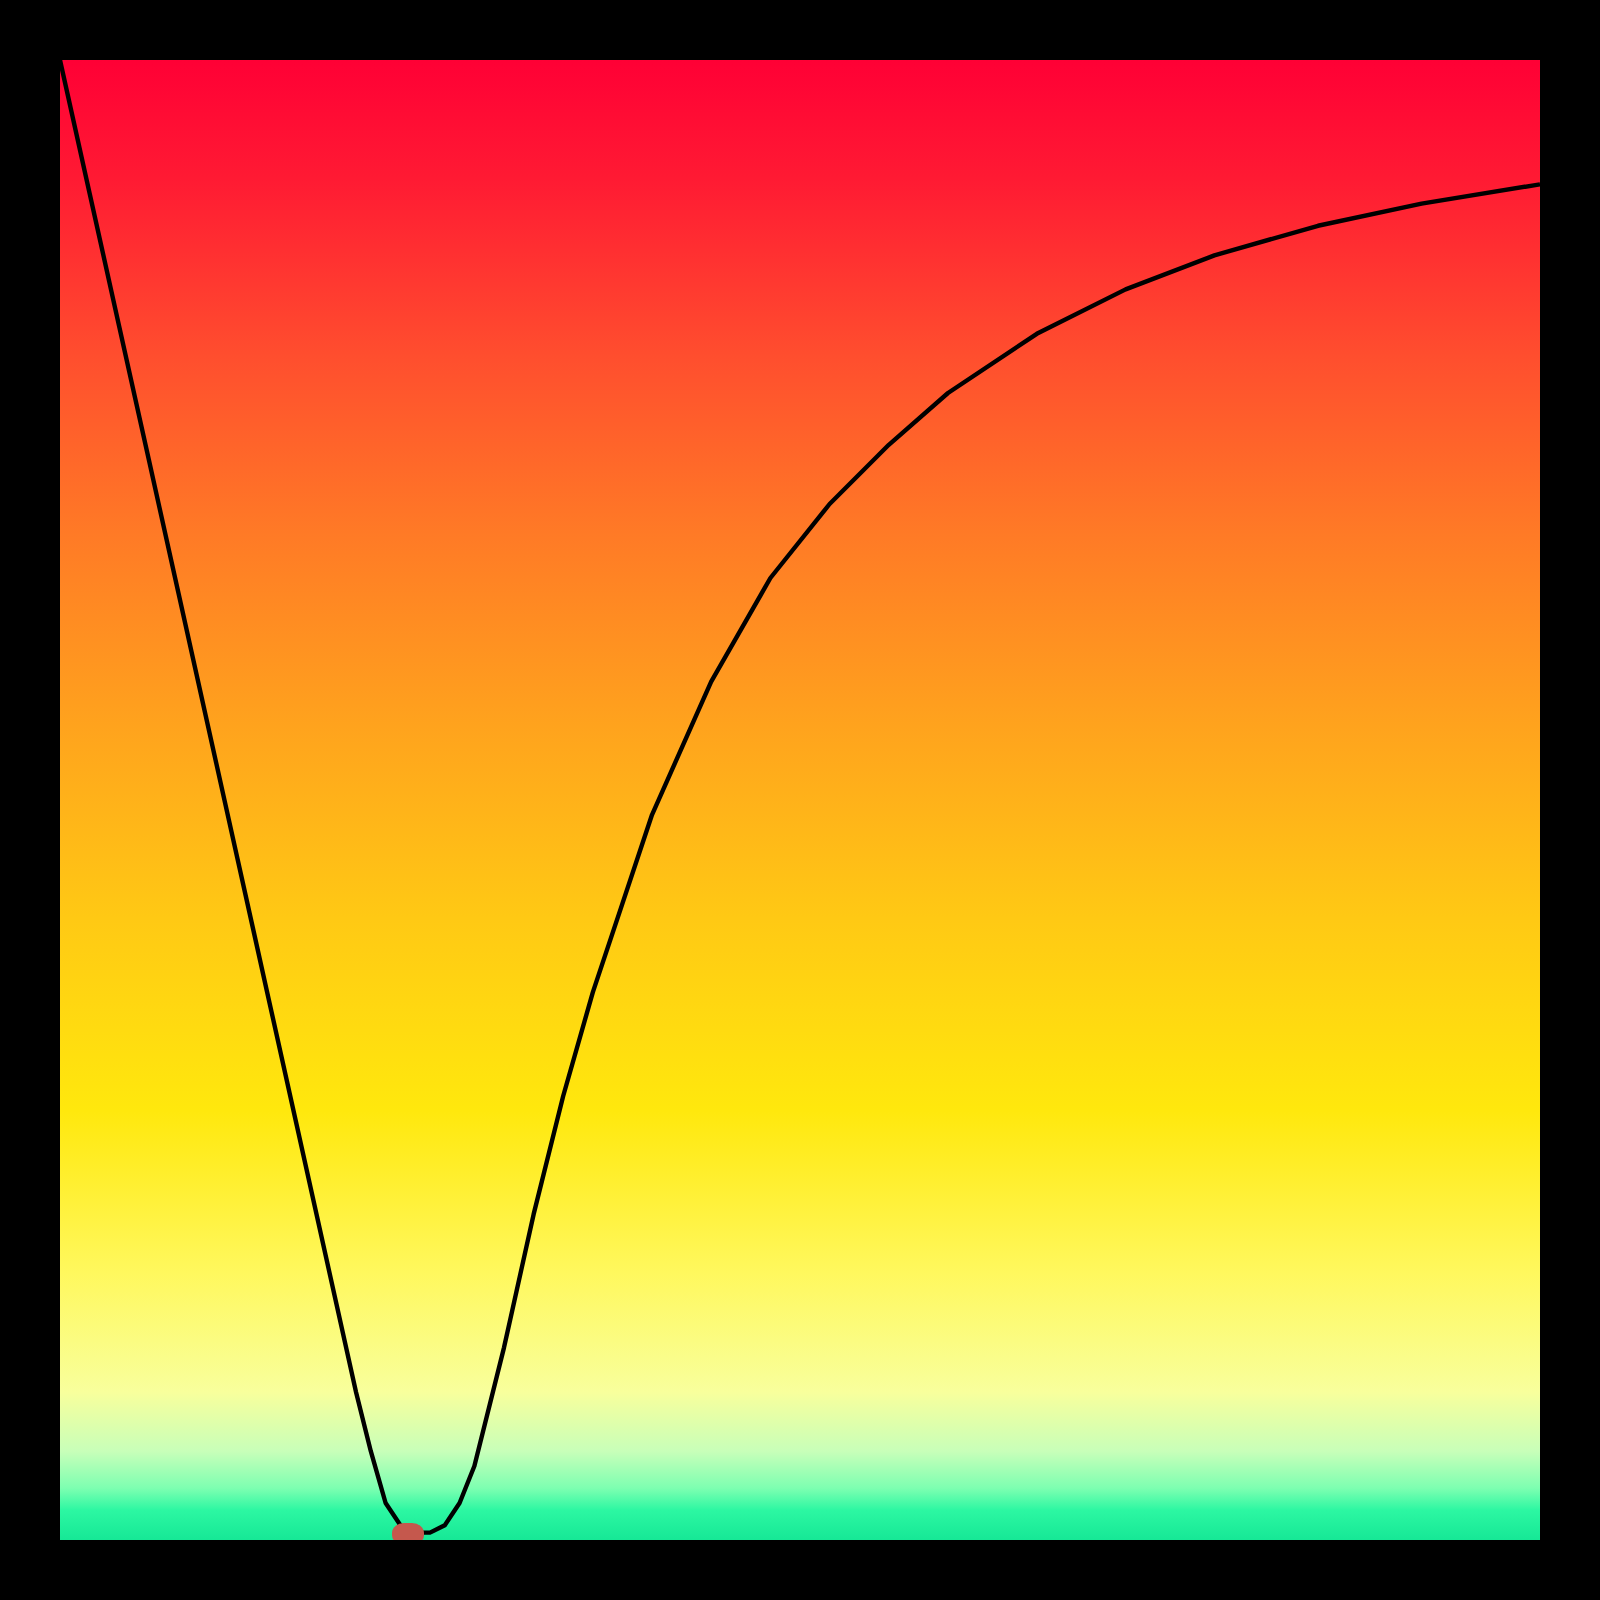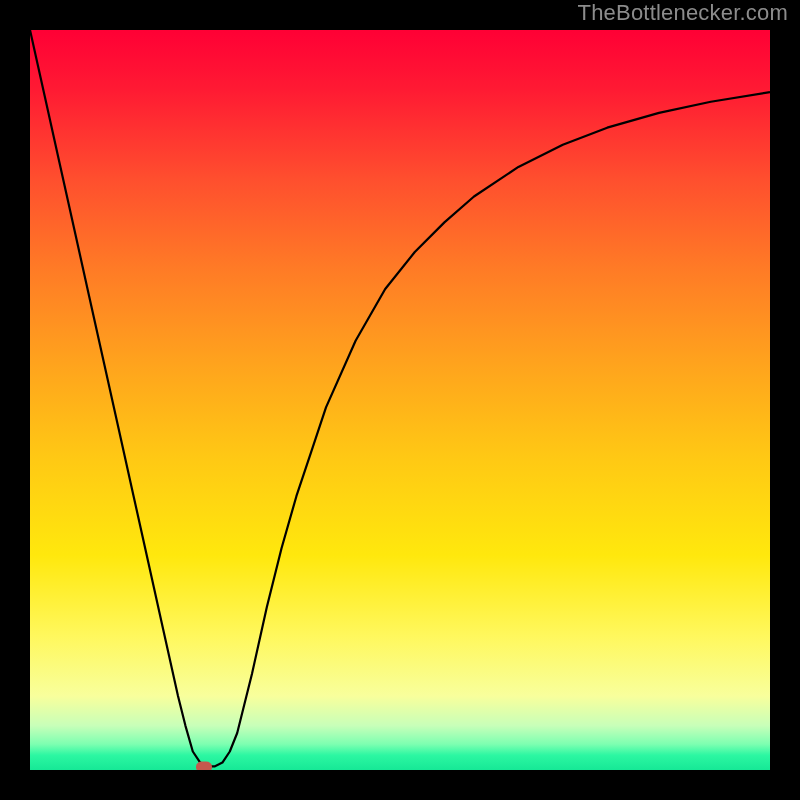--- a/index.html
+++ b/index.html
@@ -75,21 +75,20 @@
     border-radius: 6px / 5px;
     background: #c5584d;
     transform: translate(-50%, -50%);
   }
 </style>
 </head>
 <body>
 
 <div class="frame">
 
-  <div class="watermark">TheBottlenecker.com</div>
 
   <div class="plot-area">
     <div class="gradient-bg"></div>
 
     <svg class="curve-svg" viewBox="0 0 740 740" preserveAspectRatio="none">
       <path class="curve-path" d="M0.00 0.00 L14.80 66.60 L29.60 133.20 L44.40 199.80 L59.20 266.40 L74.00 333.00 L88.80 399.60 L103.60 466.20 L118.40 532.80 L133.20 599.40 L148.00 666.00 L155.40 695.60 L162.80 721.50 L170.20 732.60 L177.60 736.30 L185.00 736.30 L192.40 732.60 L199.80 721.50 L207.20 703.00 L222.00 643.80 L236.80 577.20 L251.60 518.00 L266.40 466.20 L281.20 421.80 L296.00 377.40 L325.60 310.80 L355.20 259.00 L384.80 222.00 L414.40 192.40 L444.00 166.50 L488.40 136.90 L532.80 114.70 L577.20 97.68 L629.00 82.88 L680.80 71.78 L740.00 62.16"></path>
     </svg>
 
     <div class="marker" style="left: 173.9px; top: 737.04px;"></div>
   </div>

